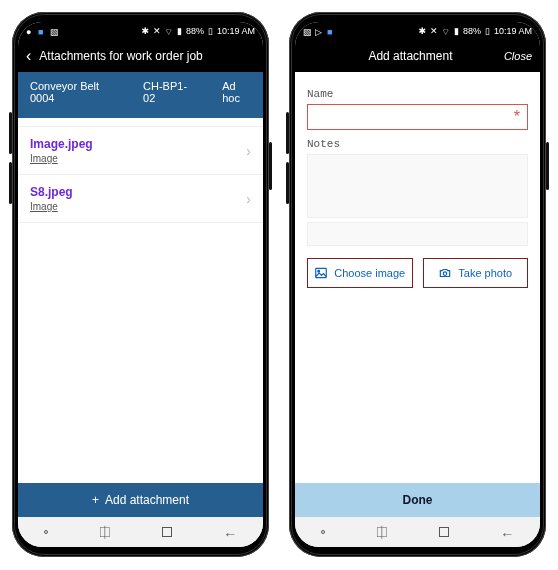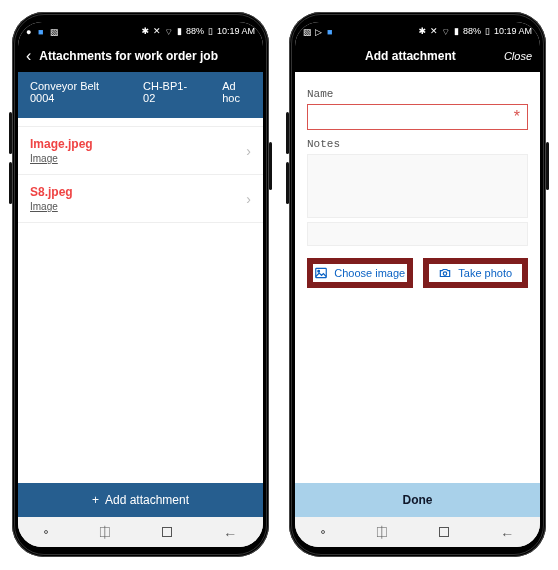--- a/index.html
+++ b/index.html
@@ -64,21 +64,21 @@
     background: #000;
     color: #fff;
     height: 32px;
     display: flex;
     align-items: center;
     padding: 0 8px;
     font-size: 12px;
     gap: 8px;
   }
   .appbar .back-icon { font-size: 16px; line-height:1; }
-  .appbar .title { flex: 1; font-weight: 700; }
+  .appbar .title { flex: 1; font-weight: 400; }
   .appbar .title.center { text-align: center; }
   .appbar .close { font-size: 11px; font-style: italic; }
   .bluebar {
     background: #265e8f;
     color: #fff;
     padding: 8px 12px 14px 12px;
     display: flex;
     justify-content: space-between;
     font-size: 11px;
     gap: 32px;
@@ -92,21 +92,21 @@
   
   .list-item {
     padding: 10px 12px;
     border-bottom: 1px solid #eee;
     display: flex;
     justify-content: space-between;
     align-items: center;
   }
   .list-item.first-top { border-top: 1px solid #eee; margin-top:8px; }
   .list-item .txt { display:flex; flex-direction:column; }
-  .list-item .fname { font-size: 12px; font-weight: 600; color:#ef4444; }
+  .list-item .fname { font-size: 12px; font-weight: 600; color:#6d28d9; }
   .list-item .ftype { font-size: 10px; color:#555; margin-top:2px;text-decoration:underline; }
   .chev { color:#bbb; font-size: 14px; }
   
   .form { padding: 8px 12px; }
   .field-label { font-size: 11px; color:#555; padding: 8px 0 4px 0; font-family: Liberation Mono, monospace; }
   .input {
     width: 100%;
     border: 1px solid #ccc;
     height: 26px;
     padding: 0 6px;
@@ -140,21 +140,21 @@
     border:1px solid #eee;
     background:#f9f9f9;
   }
   .btn-row {
     display:flex;
     gap:10px;
     margin-top: 12px;
   }
   .btn-row .obtn {
     flex:1;
-    border:6px solid #7f1d1d;
+    border:1px solid #7f1d1d;
     color:#0b62c4;
     background:#fff;
     font-size:11px;
     height:30px;
     display:flex;
     align-items:center;
     justify-content:center;
     gap:6px;
   }
   .obtn svg { width:14px; height:14px; }

